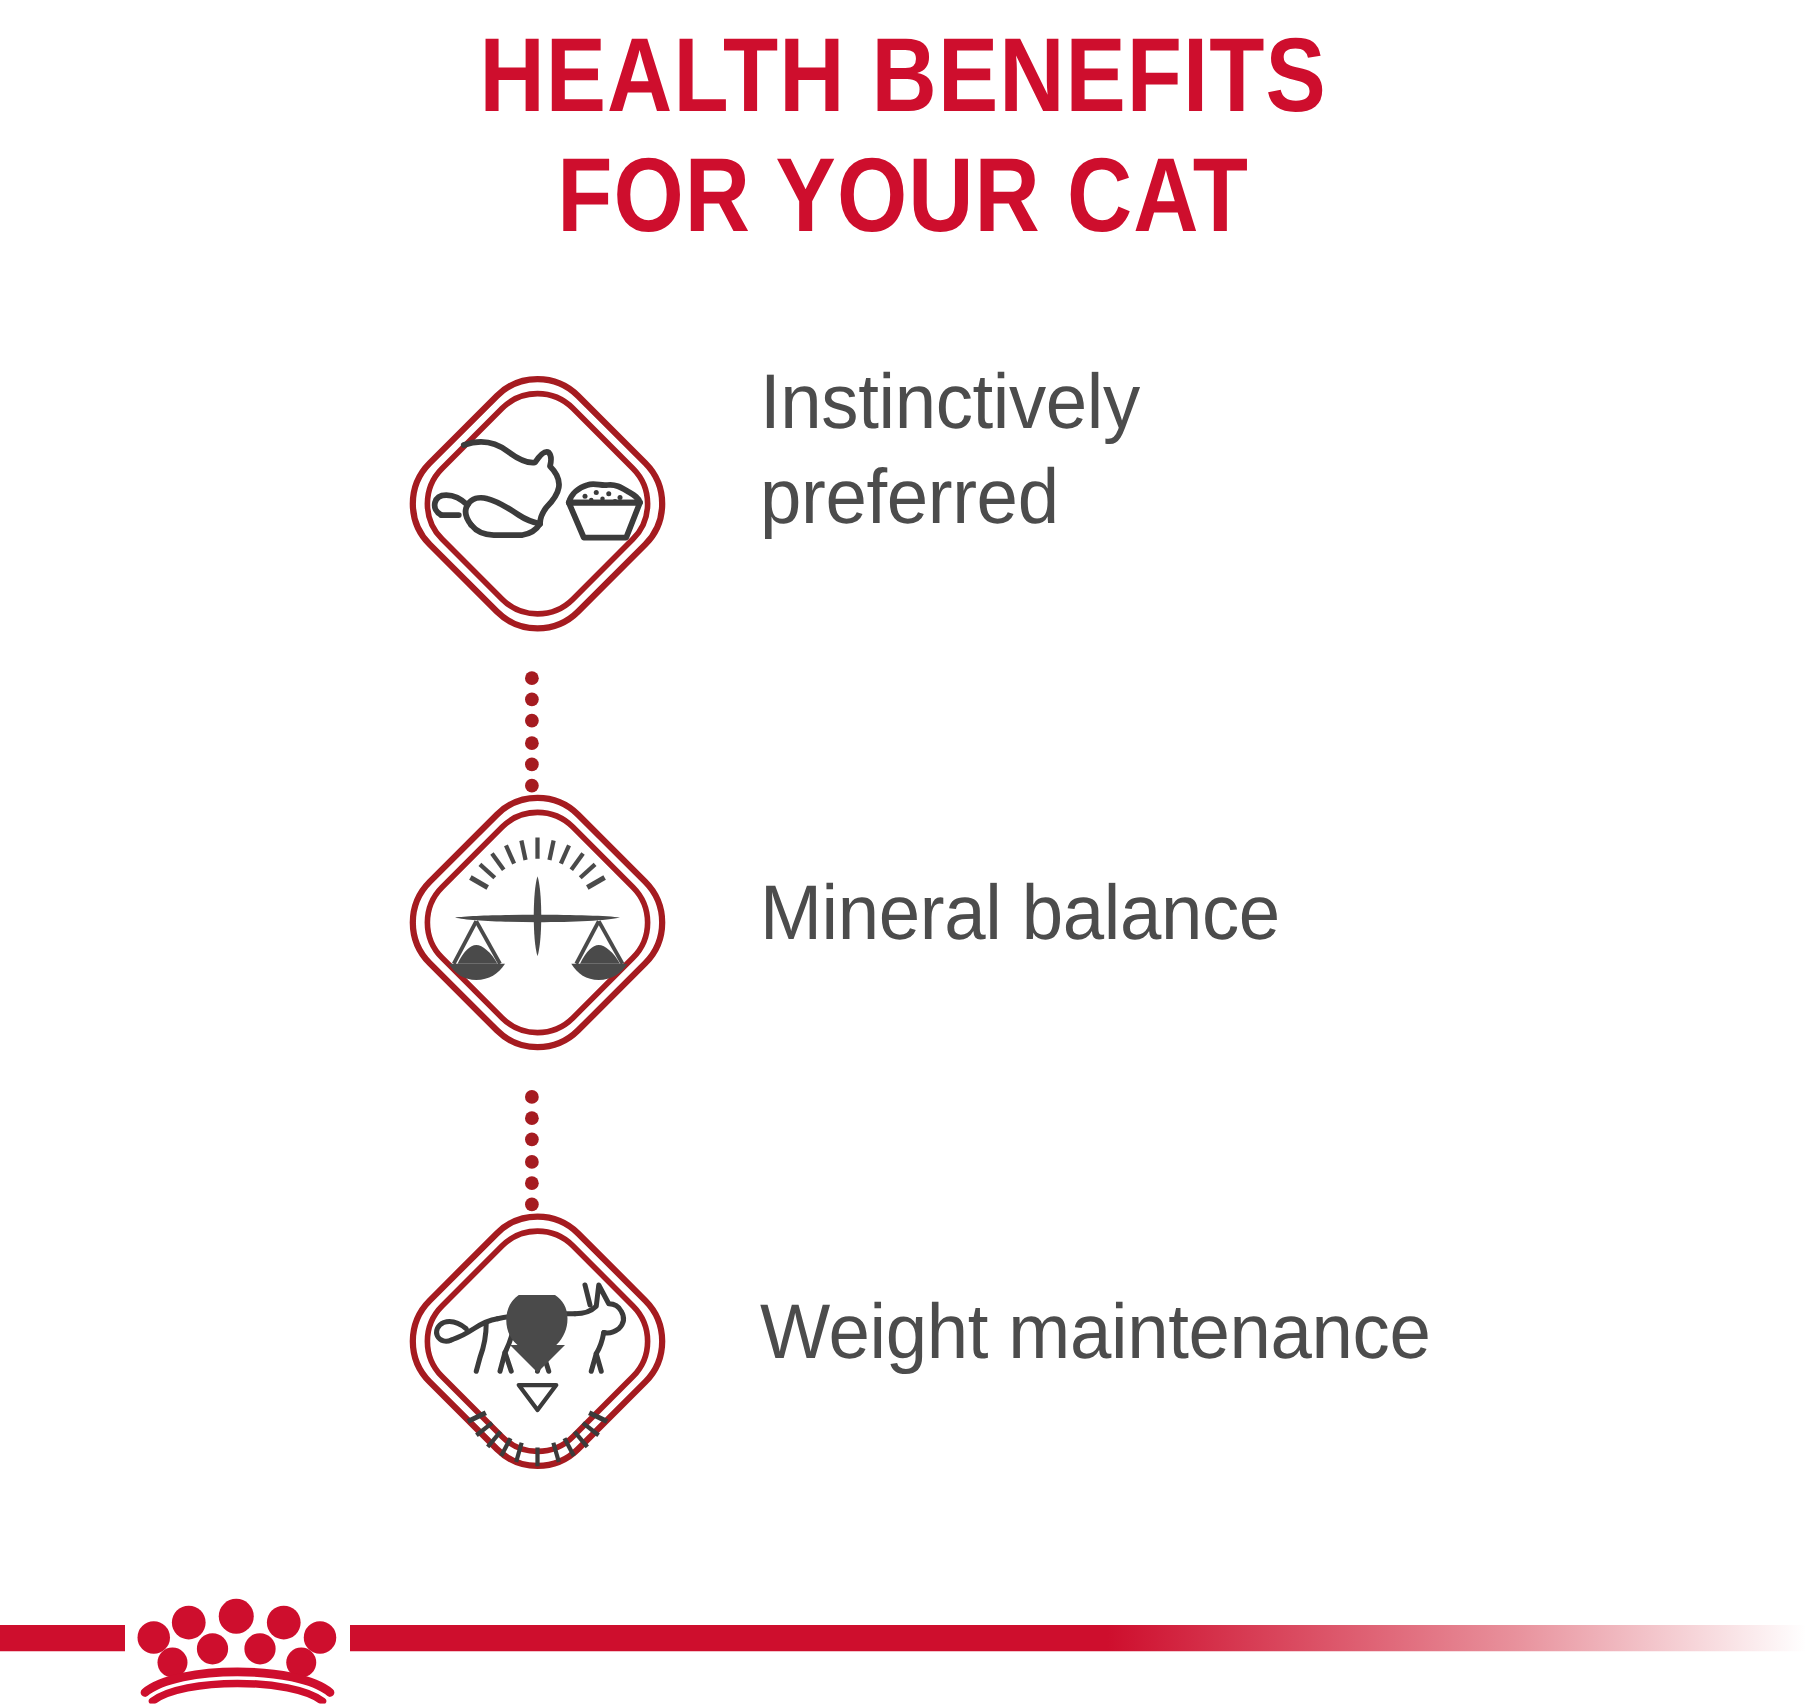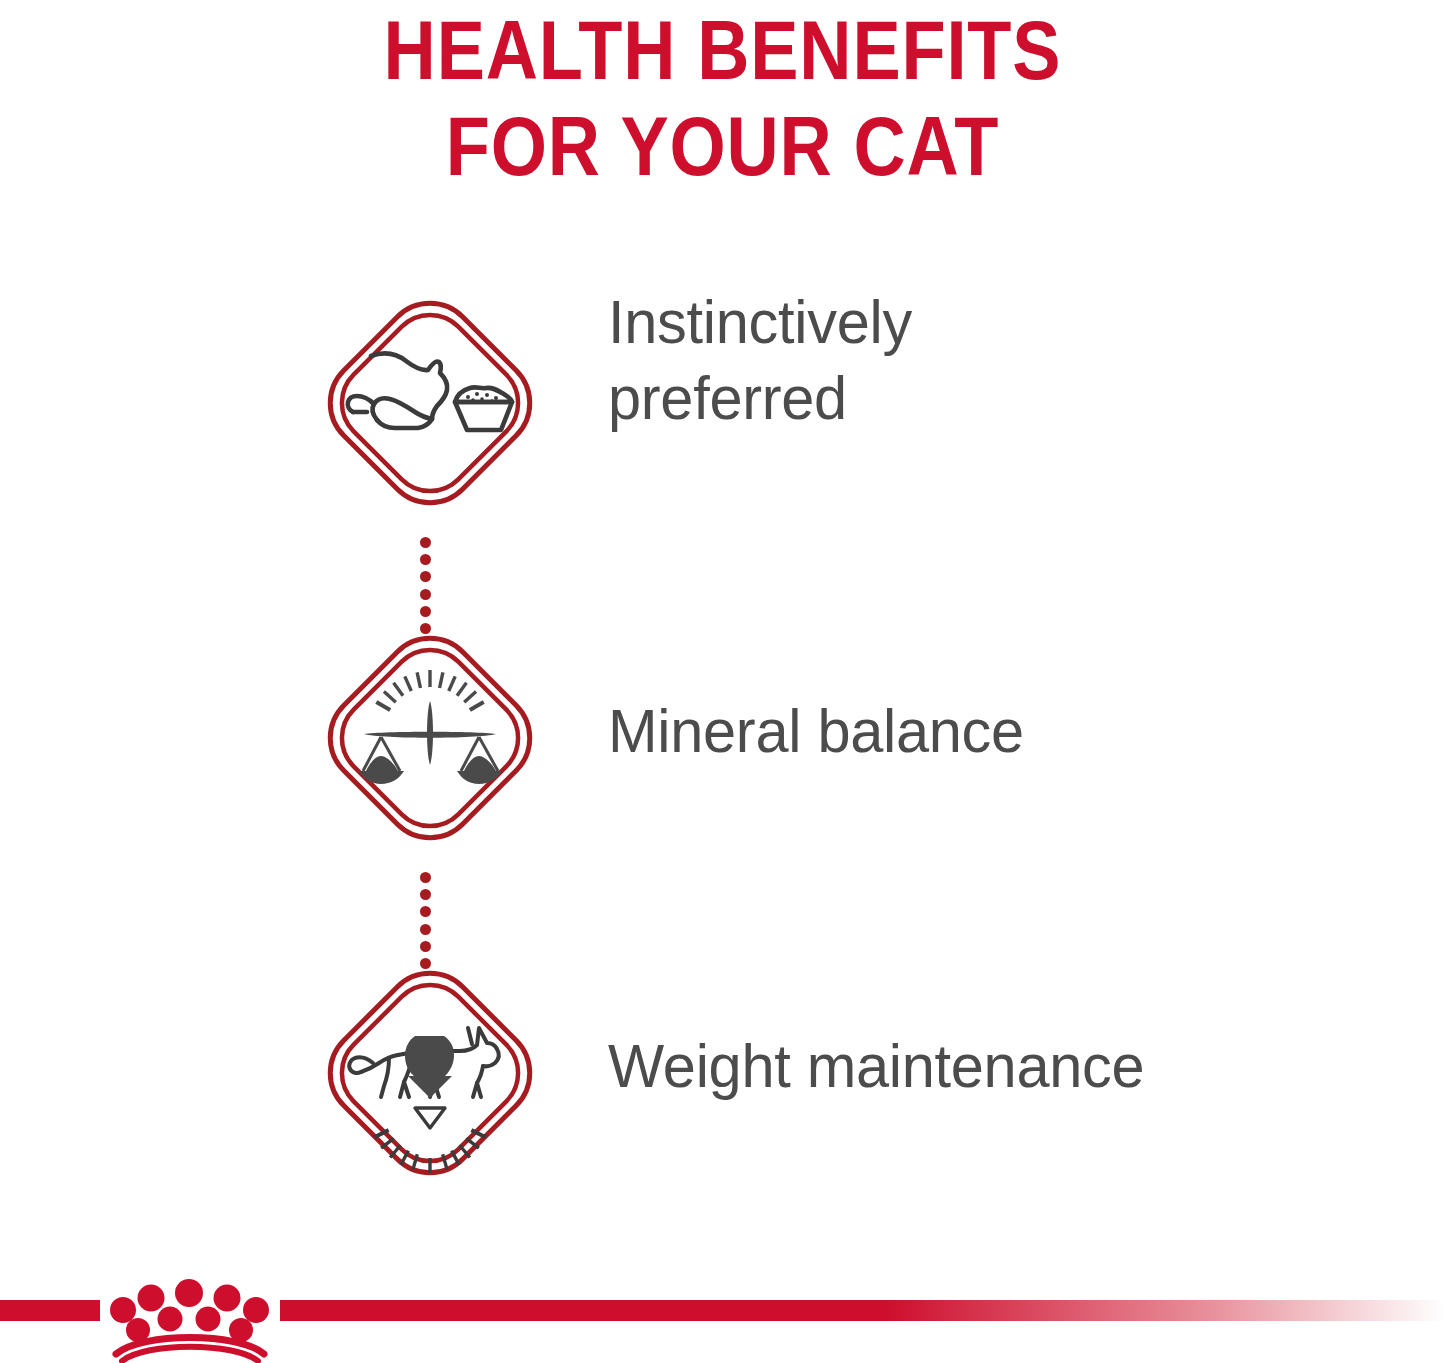--- a/index.html
+++ b/index.html
@@ -7,21 +7,21 @@
   body {
     width:1445px; height:1363px;
     font-family:"Liberation Sans", sans-serif;
     position:relative; overflow:hidden;
     -webkit-font-smoothing:antialiased;
   }
 
   
   .title-block{
     position:absolute;
-    left:0; top:2px; width:1445px;
+    left:0; top:12px; width:1445px;
     text-align:center;
   }
   .title-line{
     display:block;
     color:#CE0E2D;
     font-family:"Liberation Sans", sans-serif;
     font-weight:bold;
     font-size:84px;
     line-height:96px;
     letter-spacing:1px;

